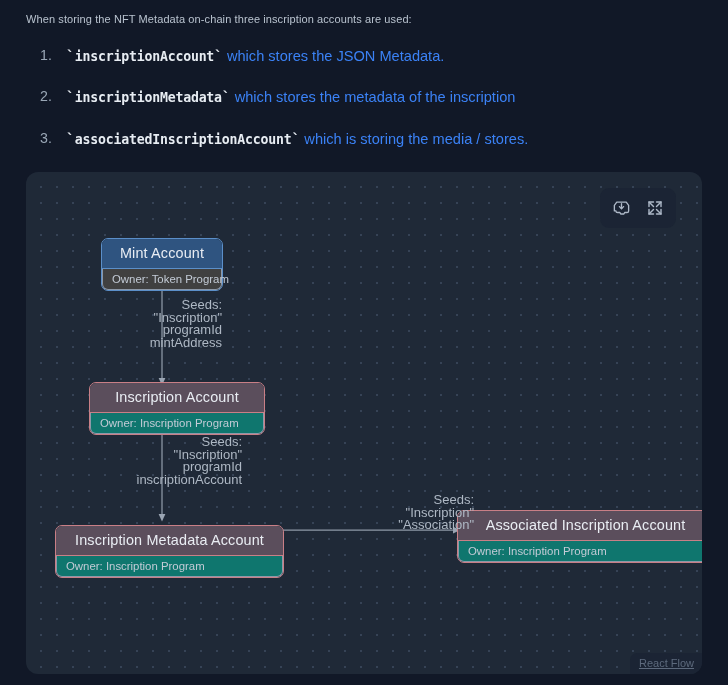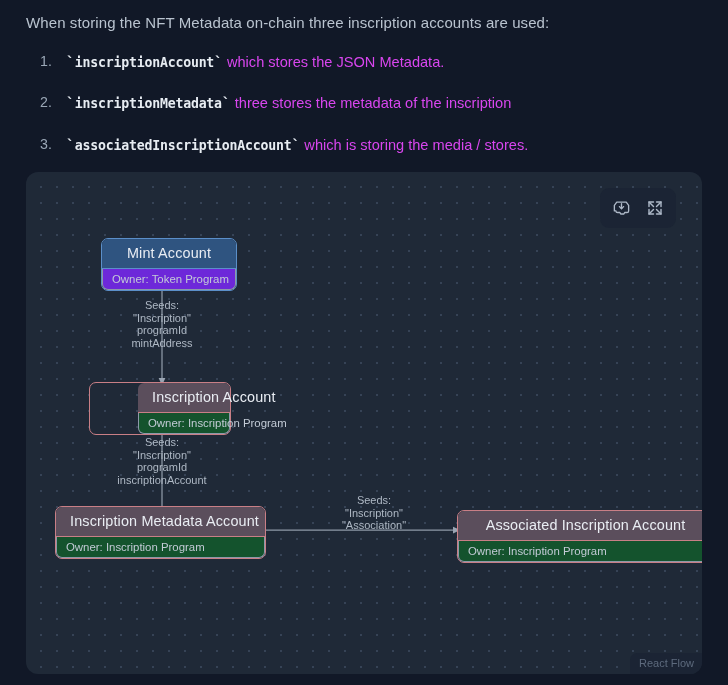--- a/index.html
+++ b/index.html
@@ -14,21 +14,21 @@
     font-family: "Liberation Sans", sans-serif;
     color: #c9d1da;
     position: relative;
   }
 
   
   .prose {
     padding: 12px 26px 0 26px;
   }
   .intro {
-    font-size: 15px;
+    font-size: 11px;
     color: #b9c3cf;
     line-height: 1.45;
     margin: 0 0 6px 0;
     letter-spacing: .1px;
   }
   ol.acct-list {
     margin: 18px 0 0 0;
     padding: 0 0 0 14px;
     list-style: none;
     counter-reset: li;
@@ -52,21 +52,21 @@
     font-size: 14.2px;
   }
   .code {
     font-family: "DejaVu Sans Mono", monospace;
     font-weight: bold;
     font-size: 13.2px;
     color: #e7ecf2;
     letter-spacing: -0.2px;
   }
   .tick { color: #e7ecf2; font-family: "DejaVu Sans Mono", monospace; font-weight: bold; }
-  .after-code { color: #d946ef; }
+  .after-code { color: #3b82f6; }
 
   
   .flow-panel {
     position: absolute;
     left: 26px;
     top: 172px;
     width: 676px;
     height: 502px;
     background-color: #1f2937;
     border-radius: 12px;
@@ -129,65 +129,66 @@
     font-size: 11.4px;
     color: #c3cbd6;
     padding: 4px 8px 4px 9px;
     white-space: nowrap;
     border-radius: 0 0 6px 6px;
   }
 
   
   .node.blue { border: 1.4px solid #5b8fc9; }
   .node.blue .head { background: #2f5480; border-bottom: 1px solid #5b8fc9; }
-  .node.blue .owner { background: #6d28d9; border: 1.2px solid #8d99a9; border-top: none; }
+  .node.blue .owner { background: #404040; border: 1.2px solid #8d99a9; border-top: none; }
 
   
   .node.rose { border: 1.3px solid #c97f86; }
   .node.rose .head { background: #5b4e5c; border-bottom: 1px solid #c97f86; }
-  .node.rose .owner { background: #14532d; border: 1.2px solid #8d99a9; border-top: none; }
+  .node.rose .owner { background: #0f766e; border: 1.2px solid #8d99a9; border-top: none; }
 
   
   .edge-label {
     position: absolute;
-    text-align: center;
-    font-size: 11px;
+    text-align: right;
+    font-size: 13px;
     line-height: 12.7px;
     color: #aeb8c4;
     white-space: nowrap;
     z-index: 6;
   }
 
   
   .edges { position: absolute; inset: 0; z-index: 3; }
 
   .attrib {
     position: absolute;
     right: 0;
     bottom: 0;
     background: #1b2434;
     color: #5d6a7d;
     font-size: 11px;
     padding: 4px 8px 5px 9px;
     border-top-left-radius: 7px;
     z-index: 8;
+    text-decoration: underline;
   }
 </style>
 </head>
 <body>
 
 <div class="prose">
   <p class="intro">When storing the NFT Metadata on-chain three inscription accounts are used:</p>
 
   <ol class="acct-list">
     <li>
       <span class="tick">`</span><span class="code">inscriptionAccount</span><span class="tick">`</span><span class="after-code"> which stores the JSON Metadata.</span>
     </li>
     <li>
-      <span class="tick">`</span><span class="code">inscriptionMetadata</span><span class="tick">`</span><span class="after-code"> three stores the metadata of the inscription</span>
+      <span class="tick">`</span><span class="code">inscriptionMetadata</span><span class="tick">`</span><span class="after-code"> which stores the metadata of the inscription</span>
     </li>
     <li>
       <span class="tick">`</span><span class="code">associatedInscriptionAccount</span><span class="tick">`</span><span class="after-code"> which is storing the media / stores.</span>
     </li>
   </ol>
 </div>
 
 <div class="flow-panel">
   <div class="dots"></div>
 
@@ -218,31 +219,31 @@
     <div>programId</div>
     <div>inscriptionAccount</div>
   </div>
 
   <div class="edge-label" style="left:248px; top:322px; width:200px;">
     <div>Seeds:</div>
     <div>"Inscription"</div>
     <div>"Association"</div>
   </div>
 
-  <div class="node blue" style="left:75px; top:66px; width:136px;">
+  <div class="node blue" style="left:75px; top:66px; width:122px;">
     <div class="head">Mint Account</div>
     <div class="owner">Owner: Token Program</div>
   </div>
 
-  <div class="node rose" style="left:63px; top:210px; width:142px;padding-left:48px;">
+  <div class="node rose" style="left:63px; top:210px; width:176px;">
     <div class="head">Inscription Account</div>
     <div class="owner">Owner: Inscription Program</div>
   </div>
 
-  <div class="node rose" style="left:29px; top:334px; width:211px;">
+  <div class="node rose" style="left:29px; top:353px; width:229px;">
     <div class="head">Inscription Metadata Account</div>
     <div class="owner">Owner: Inscription Program</div>
   </div>
 
   <div class="node rose" style="left:431px; top:338px; width:257px;">
     <div class="head">Associated Inscription Account</div>
     <div class="owner">Owner: Inscription Program</div>
   </div>
 
   <div class="controls">

